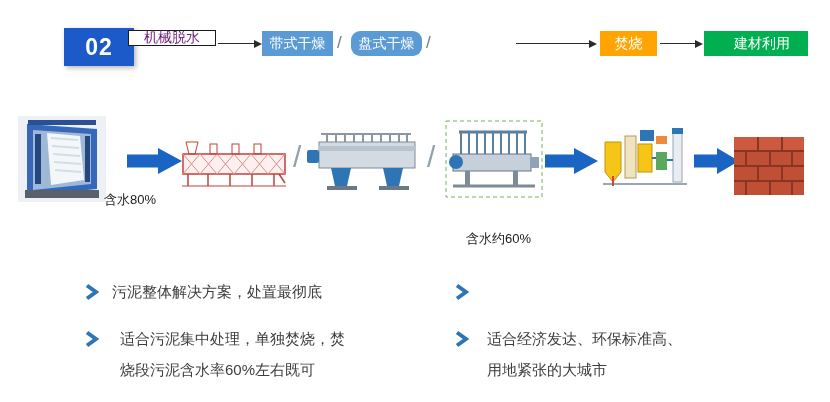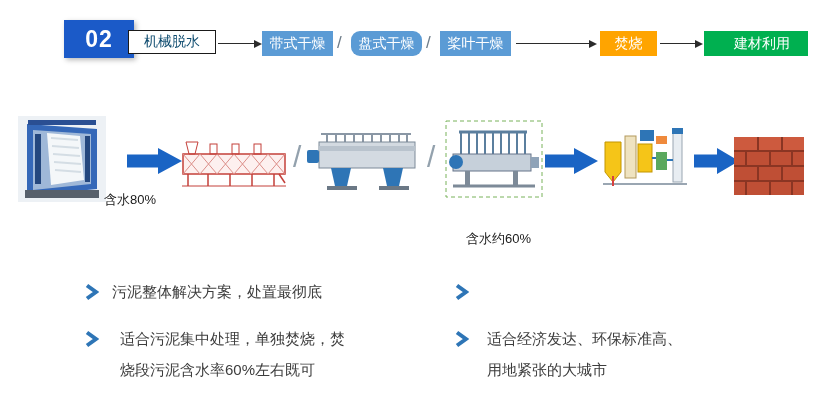--- a/index.html
+++ b/index.html
@@ -6,30 +6,30 @@
   html,body { background:#ffffff; }
   body {
     width:830px; height:402px;
     font-family:"Liberation Sans","DejaVu Sans",sans-serif;
     color:#222;
   }
   .slide { position:relative; width:830px; height:402px; background:#fff; overflow:hidden; }
 
   
   .numbox {
-    position:absolute; left:64px; top:20px; width:70px; height:38px;
+    position:absolute; left:64px; top:28px; width:70px; height:38px;
     background:#1B5AC8; color:#fff; font-size:23px; font-weight:bold;
     display:flex; align-items:center; justify-content:center; letter-spacing:1px;
     box-shadow:2px 2px 5px rgba(0,0,0,.28);
   }
   .step {
     position:absolute; height:25px; display:flex; align-items:center; justify-content:center;
     font-size:14px; white-space:nowrap;
   }
-  .step.outline { background:#fff; border:1px solid #1a1a1a; color:#0c4a6e; height:24px; }
+  .step.outline { background:#fff; border:1px solid #1a1a1a; color:#701a75; height:16px; }
   .step.blue   { background:#5B9BD5; color:#fff; }
   .step.orange { background:#FFA400; color:#fff; }
   .step.green  { background:#00B050; color:#fff; }
   .hslash { position:absolute; font-size:17px; color:#6f7d8a; }
   .harrow { position:absolute; height:0; border-top:1.5px solid #2b2b2b; }
   .harrow::after {
     content:""; position:absolute; right:-2px; top:-3.6px; width:0; height:0;
     border-left:8px solid #2b2b2b; border-top:4.2px solid transparent; border-bottom:4.2px solid transparent;
   }
 
@@ -58,21 +58,20 @@
   <div class="harrow" style="left:218px; top:43px; width:42px;"></div>
 
   <div class="step blue" style="left:262px; top:31px; width:71px;">带式干燥</div>
 
   <div class="hslash" style="left:337px; top:33px;">/</div>
 
   <div class="step blue" style="left:351px; top:31px; width:71px;border-radius:9px;">盘式干燥</div>
 
   <div class="hslash" style="left:426px; top:33px;">/</div>
 
-  <div class="step blue" style="left:440px; top:31px; width:71px;">桨叶干燥</div>
 
   <div class="harrow" style="left:516px; top:43px; width:79px;"></div>
 
   <div class="step orange" style="left:600px; top:31px; width:57px;">焚烧</div>
 
   <div class="harrow" style="left:660px; top:43px; width:41px;"></div>
 
   <div class="step green" style="left:704px; top:31px; width:104px;padding-left:12px;">建材利用</div>
 
   <div class="fig" style="left:18px; top:116px;">

